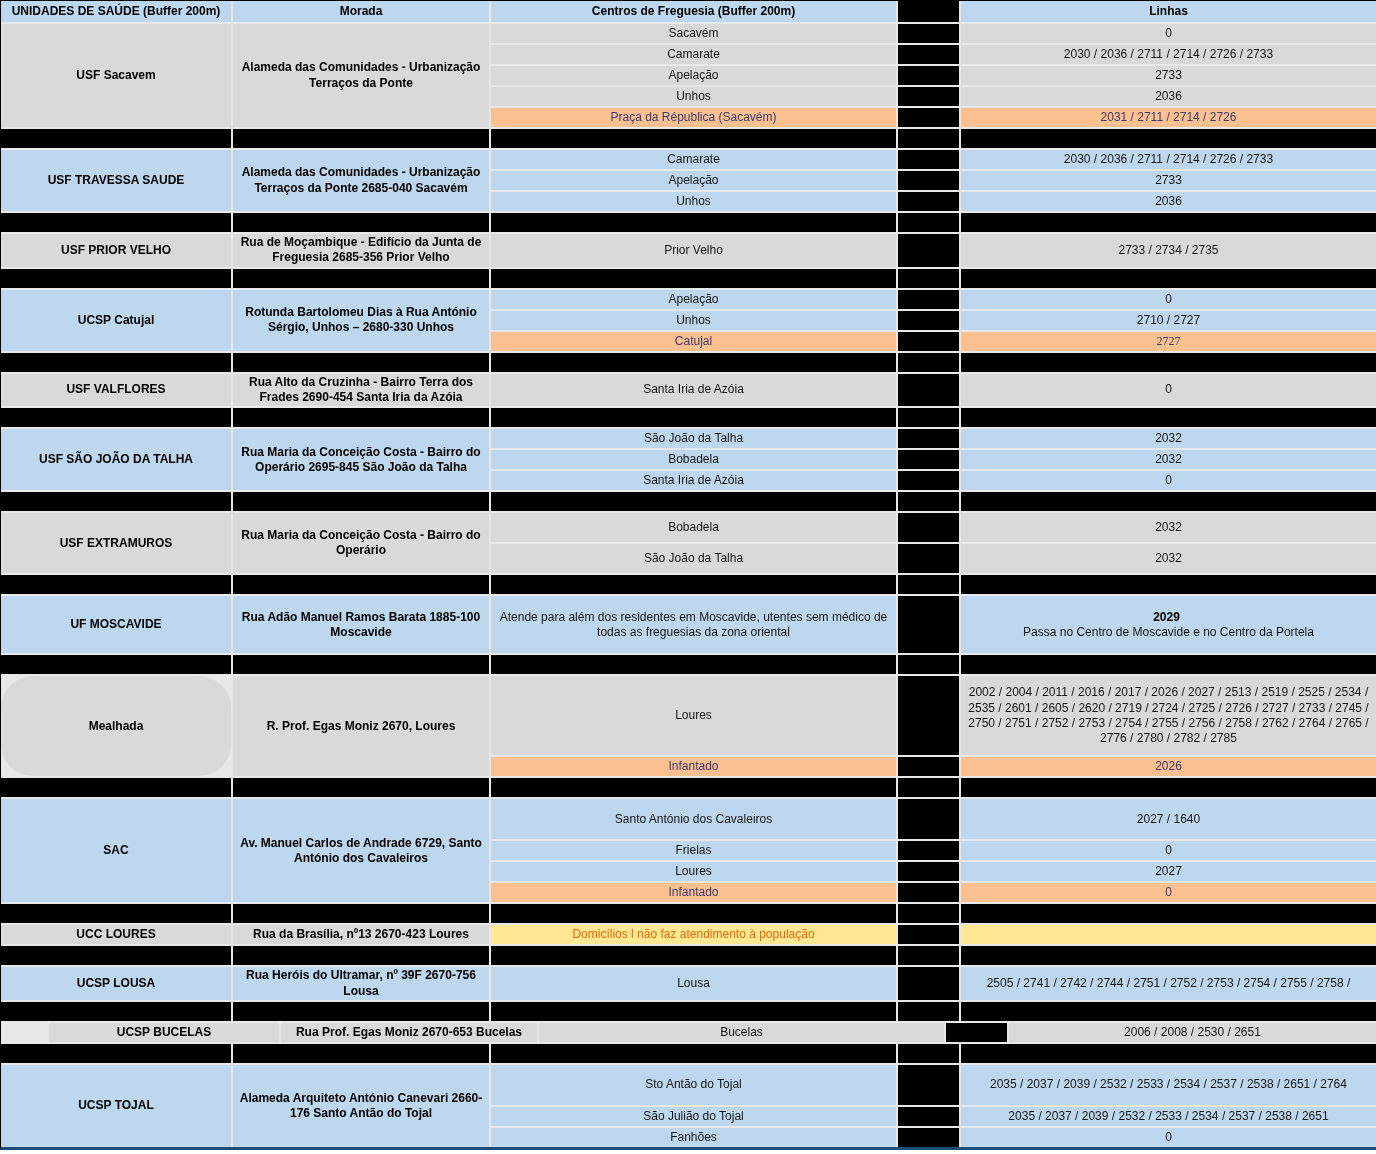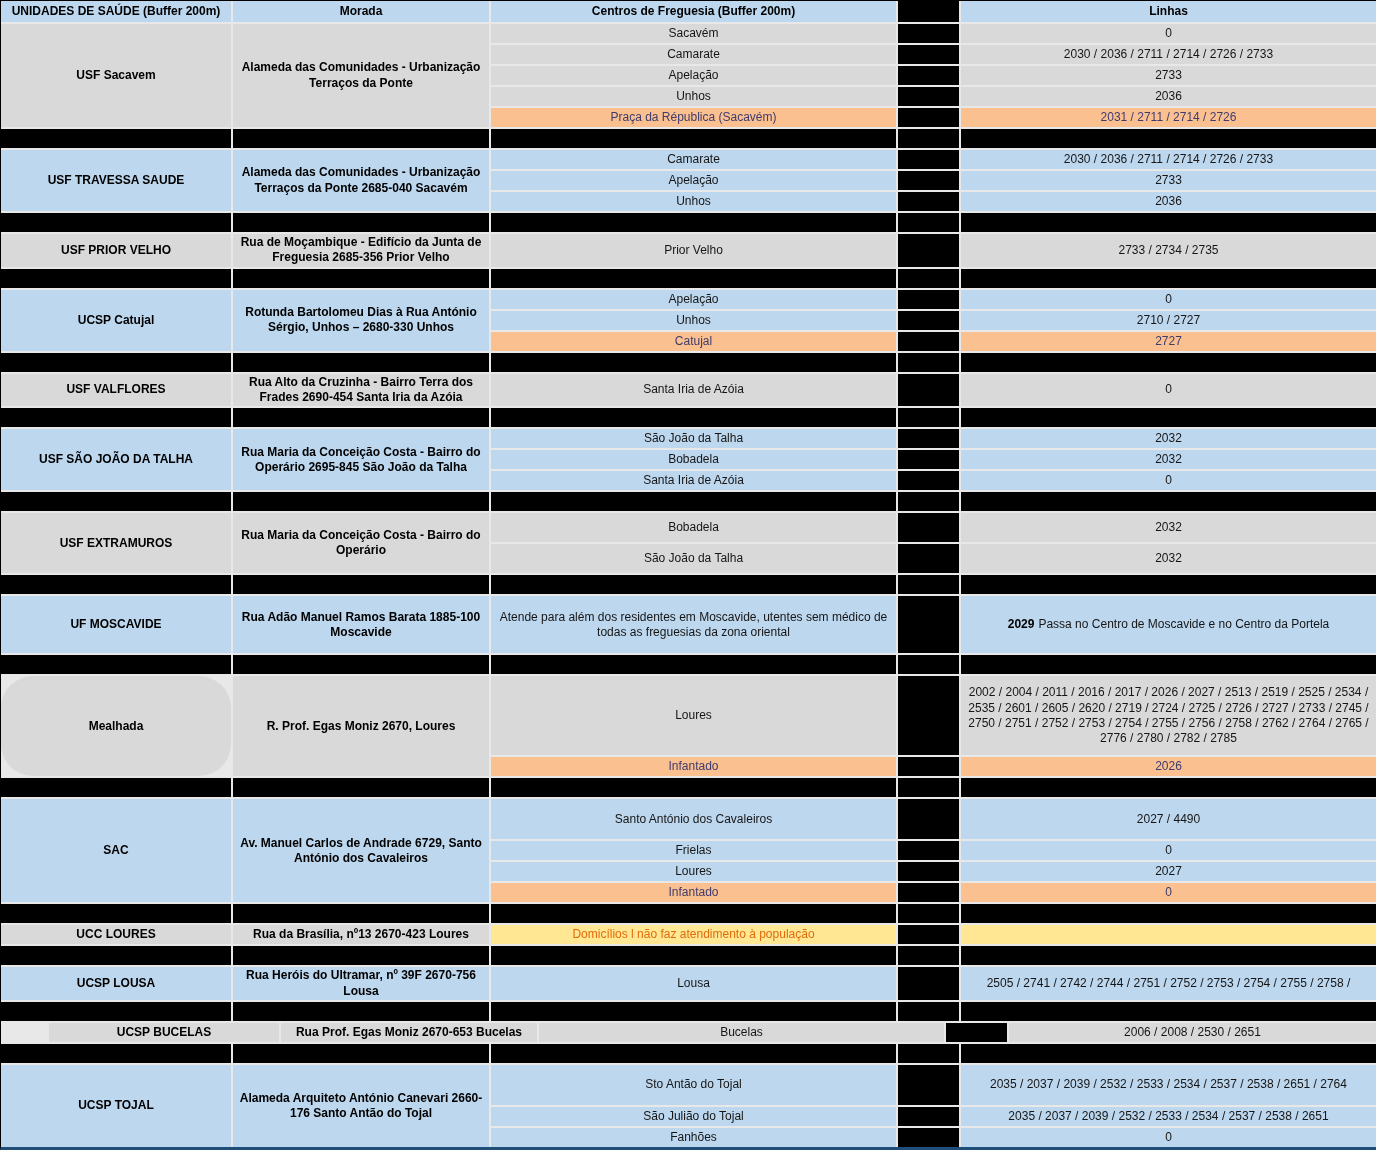--- a/index.html
+++ b/index.html
@@ -121,21 +121,21 @@
       <div class="c bold blue" style="grid-area: 1 / 1 / span 3;">UCSP Catujal</div>
       <div class="c bold blue" style="grid-area: 1 / 2 / span 3;">Rotunda Bartolomeu Dias à Rua António Sérgio, Unhos – 2680-330 Unhos</div>
       <div class="c centro blue" style="grid-area: 1 / 3;">Apelação</div>
       <div class="c black" style="grid-area: 1 / 4;"></div>
       <div class="c linhas blue" style="grid-area: 1 / 5;">0</div>
       <div class="c centro blue" style="grid-area: 2 / 3;">Unhos</div>
       <div class="c black" style="grid-area: 2 / 4;"></div>
       <div class="c linhas blue" style="grid-area: 2 / 5;">2710 / 2727</div>
       <div class="c centro orange" style="grid-area: 3 / 3;">Catujal</div>
       <div class="c black" style="grid-area: 3 / 4;"></div>
-      <div class="c linhas orange" style="grid-area: 3 / 5;">2727</div>
+      <div class="c linhas orange" style="grid-area: 3 / 5; font-family: Liberation Serif, serif;">2727</div>
     </div>
     <div class="group" style="grid-template-rows: 19px;">
       <div class="c black sep-cell"></div>
       <div class="c black sep-cell"></div>
       <div class="c black sep-cell"></div>
       <div class="c black sep-cell"></div>
       <div class="c black sep-cell"></div>
     </div>
     <div class="group" style="grid-template-rows: minmax(19px, auto);">
       <div class="c bold gray" style="grid-area: 1 / 1 / span 1;">USF VALFLORES</div>
@@ -186,21 +186,21 @@
       <div class="c black sep-cell"></div>
       <div class="c black sep-cell"></div>
       <div class="c black sep-cell"></div>
       <div class="c black sep-cell"></div>
     </div>
     <div class="group" style="grid-template-rows: minmax(57px, auto);">
       <div class="c bold blue" style="grid-area: 1 / 1 / span 1;">UF MOSCAVIDE</div>
       <div class="c bold blue" style="grid-area: 1 / 2 / span 1;">Rua Adão Manuel Ramos Barata 1885-100 Moscavide</div>
       <div class="c centro blue" style="grid-area: 1 / 3;">Atende para além dos residentes em Moscavide, utentes sem médico de todas as freguesias da zona oriental</div>
       <div class="c black" style="grid-area: 1 / 4;"></div>
-      <div class="c linhas blue" style="grid-area: 1 / 5;">
+      <div class="c linhas blue" style="grid-area: 1 / 5; flex-direction: column;">
         <b>2029</b>
         <span>Passa no Centro de Moscavide e no Centro da Portela</span>
       </div>
     </div>
     <div class="group" style="grid-template-rows: 19px;">
       <div class="c black sep-cell"></div>
       <div class="c black sep-cell"></div>
       <div class="c black sep-cell"></div>
       <div class="c black sep-cell"></div>
       <div class="c black sep-cell"></div>
@@ -220,21 +220,21 @@
       <div class="c black sep-cell"></div>
       <div class="c black sep-cell"></div>
       <div class="c black sep-cell"></div>
       <div class="c black sep-cell"></div>
     </div>
     <div class="group" style="grid-template-rows: minmax(40px, auto) minmax(19px, auto) minmax(19px, auto) minmax(19px, auto);">
       <div class="c bold blue" style="grid-area: 1 / 1 / span 4;">SAC</div>
       <div class="c bold blue" style="grid-area: 1 / 2 / span 4;">Av. Manuel Carlos de Andrade 6729, Santo António dos Cavaleiros</div>
       <div class="c centro blue" style="grid-area: 1 / 3;">Santo António dos Cavaleiros</div>
       <div class="c black" style="grid-area: 1 / 4;"></div>
-      <div class="c linhas blue" style="grid-area: 1 / 5;">2027 / 4490</div>
+      <div class="c linhas blue" style="grid-area: 1 / 5;">2027 / 1640</div>
       <div class="c centro blue" style="grid-area: 2 / 3;">Frielas</div>
       <div class="c black" style="grid-area: 2 / 4;"></div>
       <div class="c linhas blue" style="grid-area: 2 / 5;">0</div>
       <div class="c centro blue" style="grid-area: 3 / 3;">Loures</div>
       <div class="c black" style="grid-area: 3 / 4;"></div>
       <div class="c linhas blue" style="grid-area: 3 / 5;">2027</div>
       <div class="c centro orange" style="grid-area: 4 / 3;">Infantado</div>
       <div class="c black" style="grid-area: 4 / 4;"></div>
       <div class="c linhas orange" style="grid-area: 4 / 5;">0</div>
     </div>

